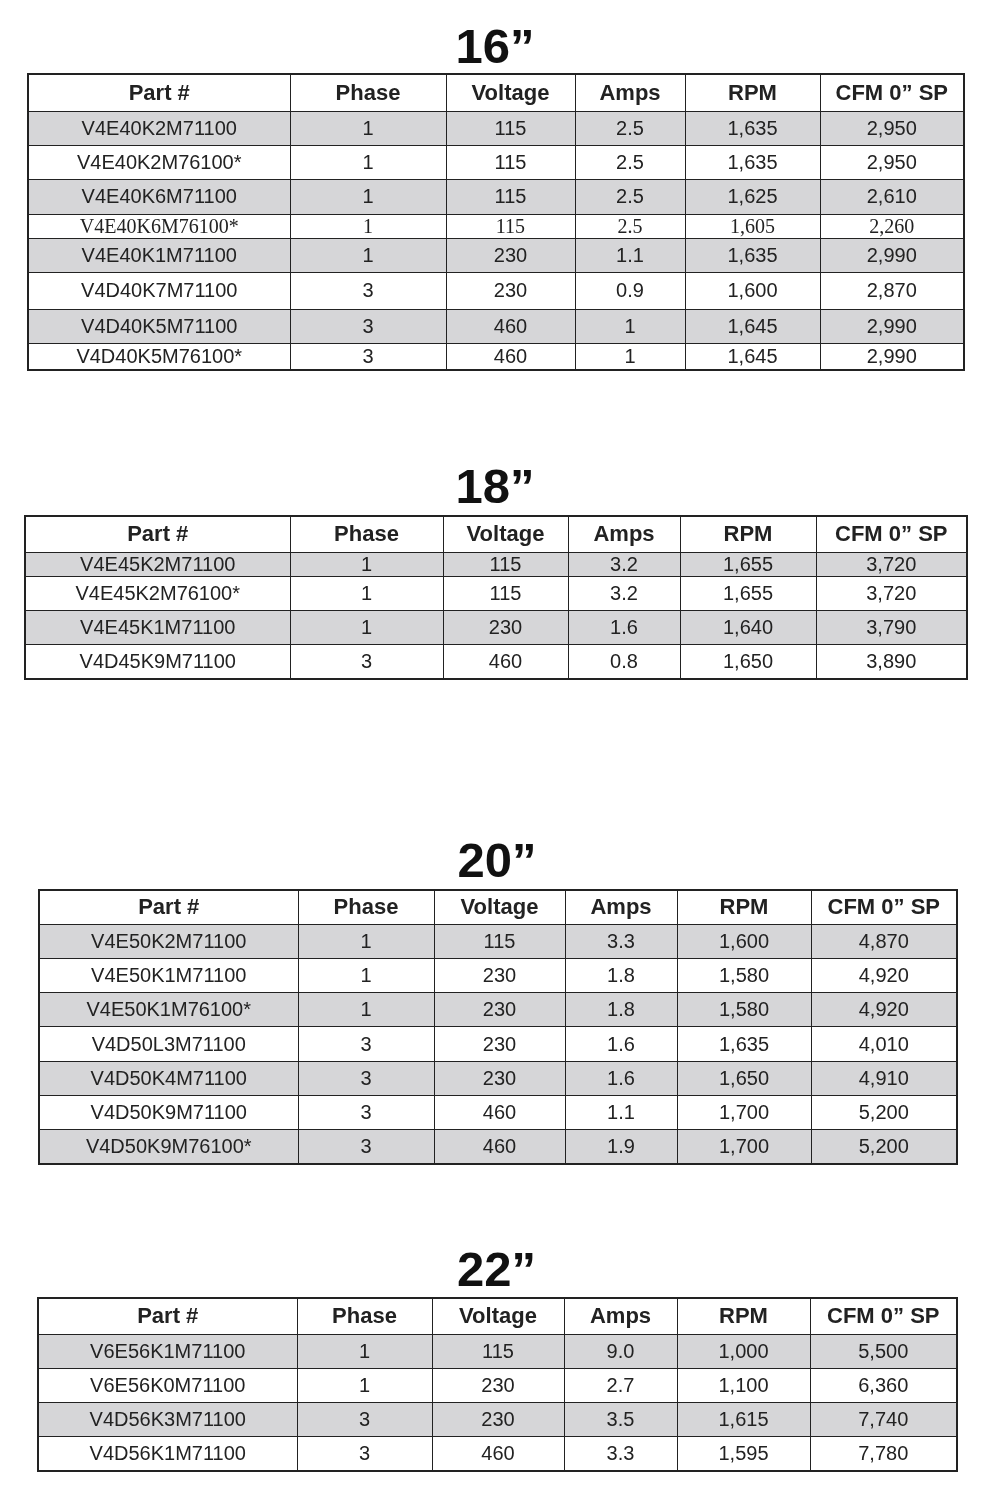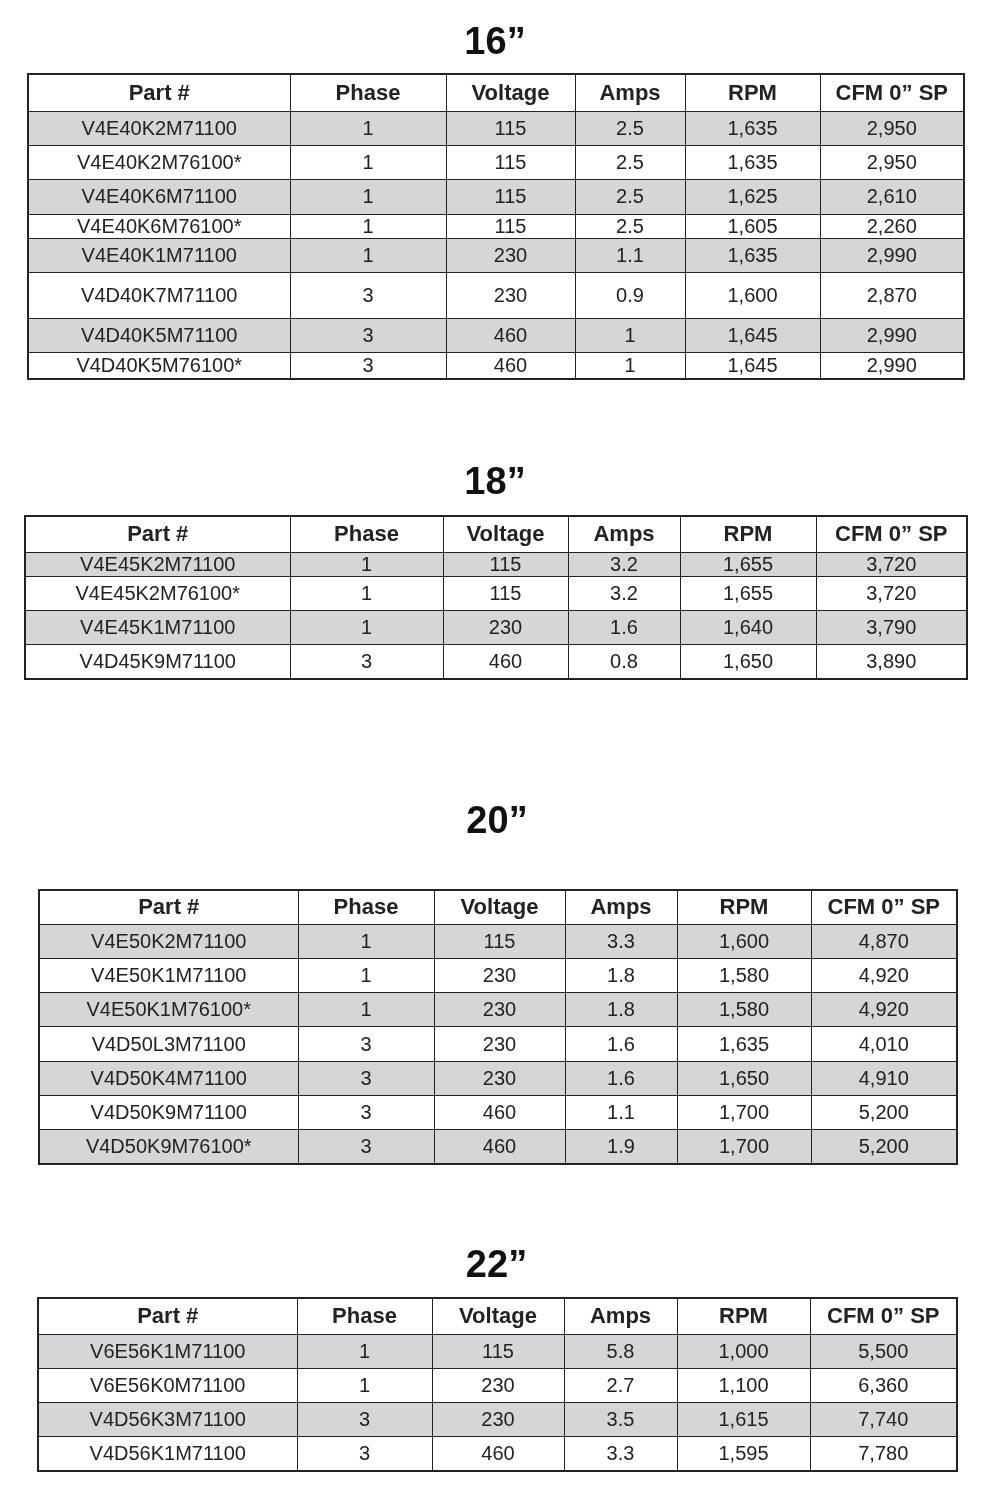--- a/index.html
+++ b/index.html
@@ -1,20 +1,20 @@
 <!DOCTYPE html>
 <html><head>
   <meta charset="utf-8">
   <style>
     html, body { margin: 0; padding: 0; background: #ffffff; }
     body { width: 1000px; height: 1500px; position: relative; overflow: hidden;
            font-family: "Liberation Sans", sans-serif; color: #222; }
     .section { position: absolute; }
     .size-title { position: absolute; text-align: center; font-weight: bold;
-                  font-size: 38px; color: #111; line-height: 1; }
+                  font-size: 49px; color: #111; line-height: 1; }
     table.spec { position: absolute; border-collapse: collapse; table-layout: fixed;
                  border: 2px solid #222; padding-left: 48px; }
     table.spec th, table.spec td { border: 1.5px solid #222; text-align: center;
                  padding: 0; overflow: hidden; white-space: nowrap; }
     table.spec th { font-weight: bold; font-size: 22px; color: #222; background: #fff; }
     table.spec td { font-size: 20px; color: #222; }
     table.spec tr.shaded td { background: #d6d6d8; }
     table.spec tr.plain td { background: #ffffff; }
   </style>
 </head>
@@ -60,37 +60,37 @@
             <td>2,950</td>
           </tr>
           <tr class="shaded" style="height: 34.4px;">
             <td>V4E40K6M71100</td>
             <td>1</td>
             <td>115</td>
             <td>2.5</td>
             <td>1,625</td>
             <td>2,610</td>
           </tr>
-          <tr class="plain" style="height: 22px;">
+          <tr class="plain" style="height: 22px; font-family: Liberation Serif, serif;">
             <td>V4E40K6M76100*</td>
             <td>1</td>
             <td>115</td>
             <td>2.5</td>
             <td>1,605</td>
             <td>2,260</td>
           </tr>
           <tr class="shaded" style="height: 34px;">
             <td>V4E40K1M71100</td>
             <td>1</td>
             <td>230</td>
             <td>1.1</td>
             <td>1,635</td>
             <td>2,990</td>
           </tr>
-          <tr class="plain" style="height: 46px;">
+          <tr class="plain" style="height: 37px;">
             <td>V4D40K7M71100</td>
             <td>3</td>
             <td>230</td>
             <td>0.9</td>
             <td>1,600</td>
             <td>2,870</td>
           </tr>
           <tr class="shaded" style="height: 34.4px;">
             <td>V4D40K5M71100</td>
             <td>3</td>
@@ -161,21 +161,21 @@
             <td>3</td>
             <td>460</td>
             <td>0.8</td>
             <td>1,650</td>
             <td>3,890</td>
           </tr>
         </tbody>
       </table>
     </div>
     <div class="section">
-      <div class="size-title" style="left: 38px; width: 918px; top: 801px;">20”</div>
+      <div class="size-title" style="left: 38px; width: 918px; top: 836px;">20”</div>
       <table class="spec" style="left: 38px; top: 889px; width: 918px;">
         <colgroup>
           <col style="width: 259px;">
           <col style="width: 136px;">
           <col style="width: 131px;">
           <col style="width: 112px;">
           <col style="width: 134px;">
           <col style="width: 146px;">
         </colgroup>
         <thead>
@@ -267,21 +267,21 @@
             <th>Amps</th>
             <th>RPM</th>
             <th>CFM 0” SP</th>
           </tr>
         </thead>
         <tbody>
           <tr class="shaded" style="height: 34.2px;">
             <td>V6E56K1M71100</td>
             <td>1</td>
             <td>115</td>
-            <td>5.8</td>
+            <td>9.0</td>
             <td>1,000</td>
             <td>5,500</td>
           </tr>
           <tr class="plain" style="height: 34.2px;">
             <td>V6E56K0M71100</td>
             <td>1</td>
             <td>230</td>
             <td>2.7</td>
             <td>1,100</td>
             <td>6,360</td>

